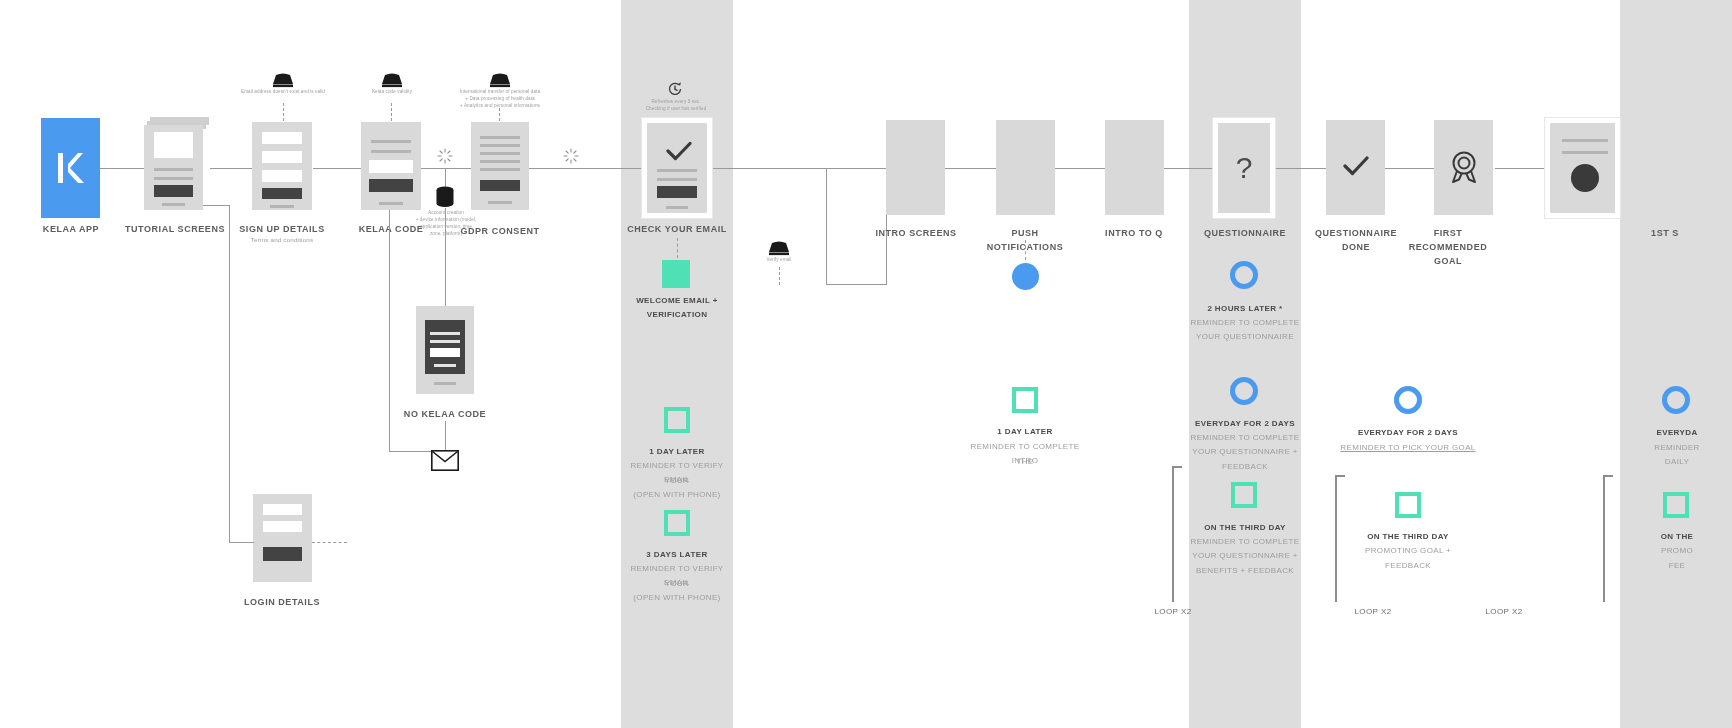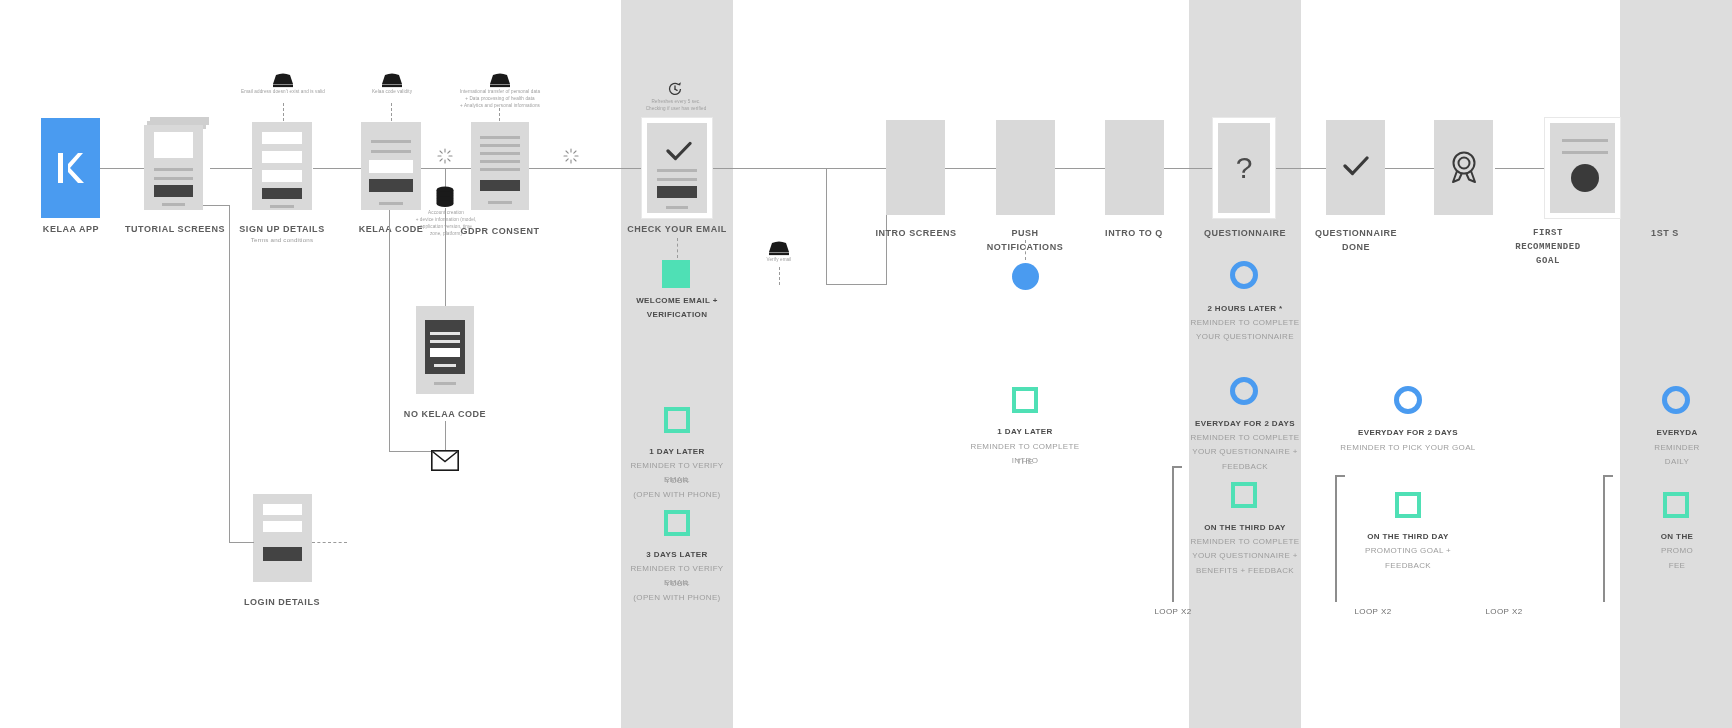--- a/index.html
+++ b/index.html
@@ -379,42 +379,42 @@
     <div class="icon" style="left:17px; top:35px; width:26px; height:22px;">
       <svg width="26" height="22" viewBox="0 0 26 22">
         <path d="M2 11 L9.5 18.5 L24 3" fill="none" stroke="#3a3a3a" stroke-width="3.2" stroke-linecap="round" stroke-linejoin="round"></path>
       </svg>
     </div>
   </div>
   <div class="cap" style="left:1306px; top:226px; width:100px;">QUESTIONNAIRE DONE</div>
 
   <div class="ci-out" style="left:1394px; top:386px; width:28px; height:28px;"></div>
   <div class="note-title" style="left:1353px; top:426px; width:110px;">EVERYDAY FOR 2 DAYS</div>
-  <div class="note-body" style="left:1337px; top:441px; width:142px;">REMINDER TO PICK YOUR GOAL</div>
+  <div class="note-body" style="left:1337px; top:441px; width:142px;text-decoration:underline;">REMINDER TO PICK YOUR GOAL</div>
 
   <div class="sq-out" style="left:1395px; top:492px; width:26px; height:26px;"></div>
   <div class="note-title" style="left:1353px; top:530px; width:110px;">ON THE THIRD DAY</div>
   <div class="note-body" style="left:1348px; top:544px; width:120px;">PROMOTING GOAL +</div>
   <div class="note-body" style="left:1348px; top:559px; width:120px;">FEEDBACK</div>
 
   <div class="vline thick" style="left:1335px; top:475px; height:127px;"></div>
   <div class="hline thick" style="left:1335px; top:475px; width:10px;"></div>
   <div class="loop-lbl" style="left:1342px; top:607px; width:62px;">LOOP X2</div>
 
   <div class="screen" style="left:1434px; top:120px; width:59px; height:95px;">
     <div class="icon" style="left:14px; top:30px; width:32px; height:34px;">
       <svg width="32" height="34" viewBox="0 0 32 34">
         <circle cx="16" cy="13" r="10.5" fill="none" stroke="#3a3a3a" stroke-width="2"></circle>
         <circle cx="16" cy="13" r="5.5" fill="none" stroke="#3a3a3a" stroke-width="2"></circle>
         <path d="M9 21 L5 32 L11 29.5 L13.5 24" fill="none" stroke="#3a3a3a" stroke-width="2" stroke-linejoin="round"></path>
         <path d="M23 21 L27 32 L21 29.5 L18.5 24" fill="none" stroke="#3a3a3a" stroke-width="2" stroke-linejoin="round"></path>
       </svg>
     </div>
   </div>
-  <div class="cap" style="left:1498px; top:226px; width:100px;font-family:Liberation Mono, monospace;">
+  <div class="cap" style="left:1398px; top:226px; width:100px;">
     <span>FIRST RECOMMENDED</span><br>
     <span>GOAL</span>
   </div>
 
   <div class="screen framed" style="left:1545px; top:118px; width:75px; height:100px;">
     <div class="bar" style="left:12px; top:16px; width:46px;"></div>
     <div class="bar" style="left:12px; top:28px; width:46px;"></div>
     <div class="icon" style="left:18px; top:38px; width:34px; height:34px;">
       <svg width="34" height="34" viewBox="0 0 34 34">
         <circle cx="17" cy="17" r="14" fill="#3a3a3a"></circle>

